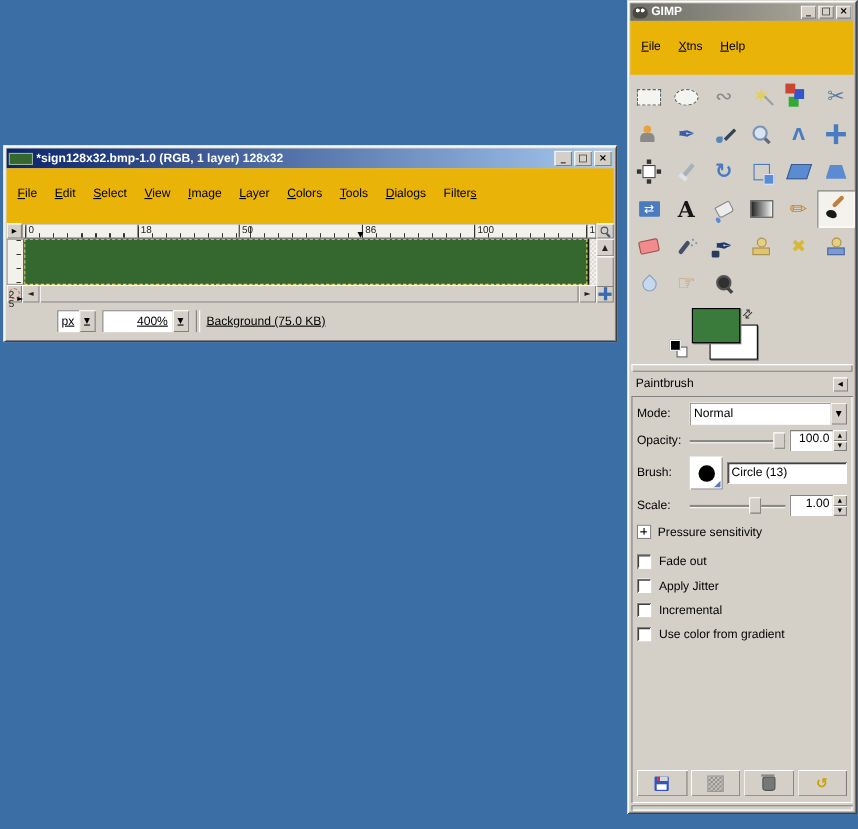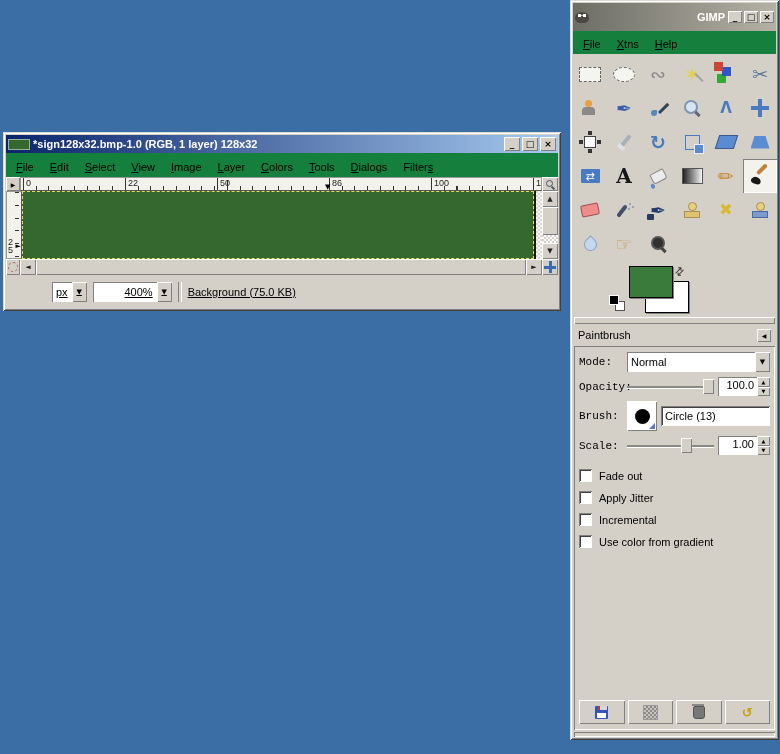--- a/index.html
+++ b/index.html
@@ -16,21 +16,21 @@
   .raised-thin{background:#d4d0c8;
     box-shadow:inset 1px 1px 0 #fff, inset -1px -1px 0 #808080;}
   .sunken-thin{box-shadow:inset 1px 1px 0 #808080, inset -1px -1px 0 #fff;}
   .titlebar{height:18px;display:flex;align-items:center;gap:3px;padding:0 2px;}
   .titlebar.active{background:linear-gradient(to right,#0a246a,#a6caf0);}
   .titlebar.inactive{background:linear-gradient(to right,#6d6d66,#b4b1a4);}
   .title-text{color:#fff;font-weight:bold;font-size:11px;white-space:nowrap;overflow:hidden;flex:1;}
   .winbtns{display:flex;gap:2px;}
   .winbtn{width:16px;height:14px;display:flex;align-items:center;justify-content:center;
     font-size:9px;font-weight:bold;line-height:1;cursor:default;}
-  .menubar{display:flex;align-items:flex-end;padding:1px 2px;background:#15803d;}
+  .menubar{display:flex;align-items:flex-start;padding:14px 2px;background:#eab308;}
   .menu-item{padding:3px 8px;cursor:default;}
 
   .checker{background-color:#d4d0c8;
     background-image:linear-gradient(45deg,#fff 25%,transparent 25%,transparent 75%,#fff 75%,#fff),
                      linear-gradient(45deg,#fff 25%,transparent 25%,transparent 75%,#fff 75%,#fff);
     background-size:4px 4px;background-position:0 0,2px 2px;}
   .checker-light{background-color:#dedad2;
     background-image:linear-gradient(45deg,#f6f5f1 25%,transparent 25%,transparent 75%,#f6f5f1 75%,#f6f5f1),
                      linear-gradient(45deg,#f6f5f1 25%,transparent 25%,transparent 75%,#f6f5f1 75%,#f6f5f1);
     background-size:4px 4px;background-position:0 0,2px 2px;}
@@ -82,21 +82,21 @@
   .statusbar{flex:none;height:29px;display:flex;align-items:center;padding:2px 4px;gap:6px;text-decoration:underline;}
   .unit-combo{margin-left:42px;display:flex;height:20px;}
   .combo-field{background:#fff;display:flex;align-items:center;padding:0 4px;}
   .combo-btn{width:15px;display:flex;align-items:center;justify-content:center;font-size:7px;}
   .zoom-combo{display:flex;height:20px;}
   .status-sep{width:2px;height:20px;border-left:1px solid #808080;border-right:1px solid #fff;}
   .status-text{white-space:nowrap;}
 
   
   #toolbox{left:570px;top:0;width:209px;height:740px;display:flex;flex-direction:column;}
-  #tb-titlebar{height:28px;text-align:right;}
+  #tb-titlebar{height:16px;}
   .wilber{width:14px;height:11px;background:#4a4640;border-radius:50% 50% 42% 42%;position:relative;
     background-image:radial-gradient(circle at 34% 32%,#fff 1.6px,transparent 2px),
                      radial-gradient(circle at 66% 32%,#fff 1.6px,transparent 2px);}
   #tb-menubar{height:21px;}
   #tool-grid{display:grid;grid-template-columns:repeat(6,34px);grid-auto-rows:34px;margin:3px 0 0 0;}
   .tool-cell{display:flex;align-items:center;justify-content:center;cursor:default;}
   .tool-cell.selected{background:#f4f2ec;
     box-shadow:inset 1px 1px 0 #808080, inset -1px -1px 0 #fff;}
   .tool-ic{display:inline-block;font-family:"DejaVu Sans",sans-serif;font-size:16px;line-height:1;position:relative;}
   .ic-big{font-size:19px;}
@@ -160,21 +160,21 @@
   #reset-colors .bw-w{position:absolute;left:6px;top:6px;width:8px;height:8px;background:#fff;border:1px solid #555;}
   .grip-bar{height:7px;margin:2px 1px;}
   #dock-header{height:18px;display:flex;align-items:center;padding:0 5px;}
   #dock-header .hd{flex:1;font-size:11px;}
   .hd-btn{width:14px;height:13px;display:flex;align-items:center;justify-content:center;font-size:6px;}
 
   
   #dock{flex:1;margin:2px 1px 0 1px;padding:6px 5px;display:flex;flex-direction:column;gap:5px;
     box-shadow:inset 1px 1px 0 #808080, inset -1px -1px 0 #fff;background:#d4d0c8;}
   .opt-row{display:flex;align-items:center;gap:4px;position:relative;}
-  .opt-label{width:44px;flex:none;font-family:Liberation Mono, monospace;}
+  .opt-label{width:44px;flex:none;}
   .dropdown{flex:1;display:flex;height:20px;justify-content:space-between;}
   .dropdown .combo-field{flex:1;}
   .slider{flex:1;height:17px;position:relative;}
   .slider .trough{position:absolute;left:0;right:0;top:8px;height:2px;background:#8a8a84;box-shadow:0 1px 0 #fff;}
   .slider .thumb{position:absolute;top:1px;width:11px;height:15px;}
   .spin{display:flex;height:19px;}
   .spin-field{width:36px;background:#fff;text-align:right;padding:2px 3px 0 0;box-shadow:inset 1px 1px 0 #808080, inset -1px -1px 0 #fff;}
   .spin-btns{width:13px;display:flex;flex-direction:column;}
   .spin-btn{flex:1;display:flex;align-items:center;justify-content:center;font-size:5px;}
   #brush-btn{width:30px;height:30px;background:#fff;display:flex;align-items:center;justify-content:center;position:relative;flex:none;}
@@ -227,21 +227,21 @@
       <span class="menu-item"><u>L</u>ayer</span>
       <span class="menu-item"><u>C</u>olors</span>
       <span class="menu-item"><u>T</u>ools</span>
       <span class="menu-item"><u>D</u>ialogs</span>
       <span class="menu-item">Filter<u>s</u></span>
     </div>
   <div class="view">
     <div class="row-ruler">
       <span class="corner-btn raised-thin glyph">▶</span>
       <div class="hruler">
-        <span id="hruler-labels"><span class="hr-num" style="left: 2px;">0</span><span class="hr-num" style="left: 104px;">22</span><span class="hr-num" style="left: 196px;">50</span><span class="hr-num" style="left: 308px;">86</span><span class="hr-num" style="left: 410px;">100</span><span class="hr-num" style="left: 512px;">12</span></span>
+        <span id="hruler-labels"><span class="hr-num" style="left: 2px;">0</span><span class="hr-num" style="left: 104px;">18</span><span class="hr-num" style="left: 196px;">50</span><span class="hr-num" style="left: 308px;">86</span><span class="hr-num" style="left: 410px;">100</span><span class="hr-num" style="left: 512px;">12</span></span>
         <span class="hr-marker glyph" style="left:304px">▼</span>
       </div>
       <span class="zoomfit-btn raised-thin">
           <span class="mzoom"></span>
         </span>
     </div>
     <div class="row-canvas">
       <div class="vruler">
         <span id="vruler-label">
             <span>2</span>
@@ -462,20 +462,24 @@
         <span class="trough"></span>
         <span class="thumb raised-thin" style="left:62%"></span>
       </span>
       <span class="spin">
         <span class="spin-field">1.00</span>
         <span class="spin-btns">
           <span class="spin-btn raised-thin glyph">▲</span>
           <span class="spin-btn raised-thin glyph">▼</span>
         </span>
       </span>
+    </div>
+    <div class="expander-row">
+      <span class="exp-box"></span>
+      <span>Pressure sensitivity</span>
     </div>
     <div id="cb-list">
         <div class="cb-row">
           <span class="checkbox"></span>
           <span>Fade out</span>
         </div>
         <div class="cb-row">
           <span class="checkbox"></span>
           <span>Apply Jitter</span>
         </div>

